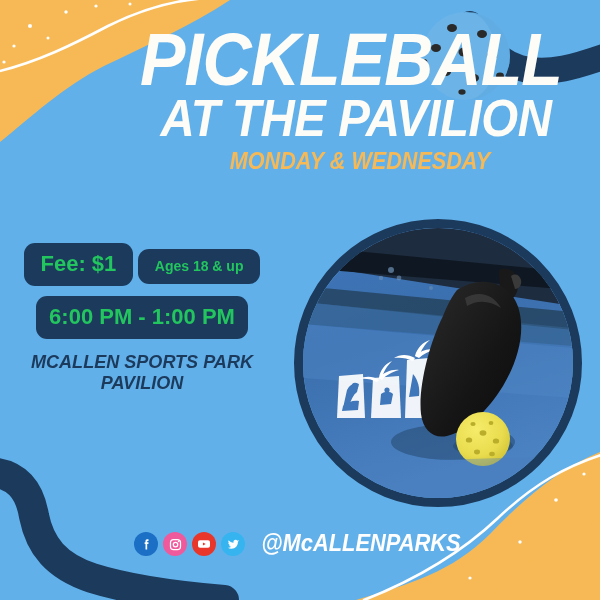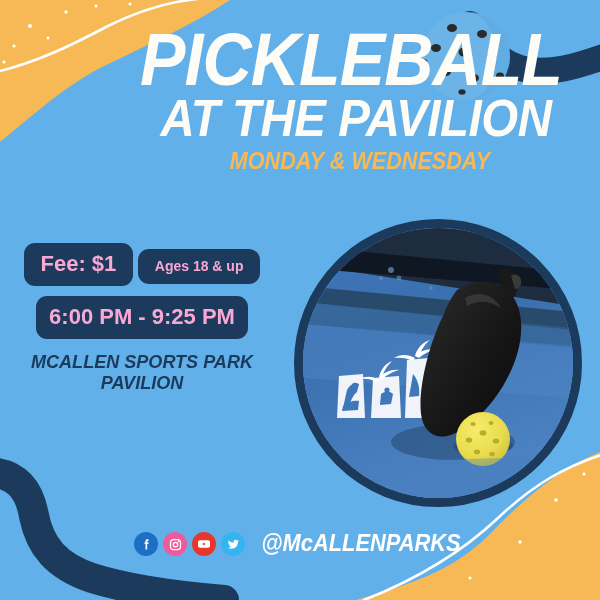--- a/index.html
+++ b/index.html
@@ -65,21 +65,21 @@
   #info-stack{
     position:absolute;
     left:6px; top:243px;
     width:272px;
     z-index:7;
     text-align:center;
   }
   .badge{
     display:inline-block;
     background:#1b3a5c;
-    color:#f9a8d4;
+    color:#22c55e;
     border-radius:11px;
     font-weight:bold;
     font-size:22px;
     line-height:1;
     padding:10px 17px 11px 17px;
     margin:0 0 10px 0;
     white-space:nowrap;
   }
   #badge-fee{font-size:22px;}
   #badge-ages{font-size:14px;}
@@ -276,21 +276,21 @@
         </g>
       </g>
 
       <path d="M0,236 L270,228 L270,270 L0,270 Z" fill="#4a7fbe" opacity="0.35"></path>
     </svg>
   </div>
 
   <div id="info-stack">
     <div class="badge" id="badge-fee">Fee: $1</div>
     <div class="badge" id="badge-ages">Ages 18 &amp; up</div>
-    <div class="badge" id="badge-time">6:00 PM - 9:25 PM</div>
+    <div class="badge" id="badge-time">6:00 PM - 1:00 PM</div>
     <div id="venue">
       <span>MCALLEN SPORTS PARK</span>
       <span>PAVILION</span>
     </div>
   </div>
 
   <div id="social">
     <span class="sicon" id="icon-facebook">
       <svg width="15" height="15" viewBox="0 0 24 24" aria-hidden="true">
         <path fill="#ffffff" d="M15.2 8.4h-2.1V7c0-.6.4-.8.7-.8h1.4V3.6h-2c-2.3 0-2.8 1.7-2.8 2.8v2H9v2.8h1.4V20h2.7v-8.8h2l.1-2.8z"></path>

